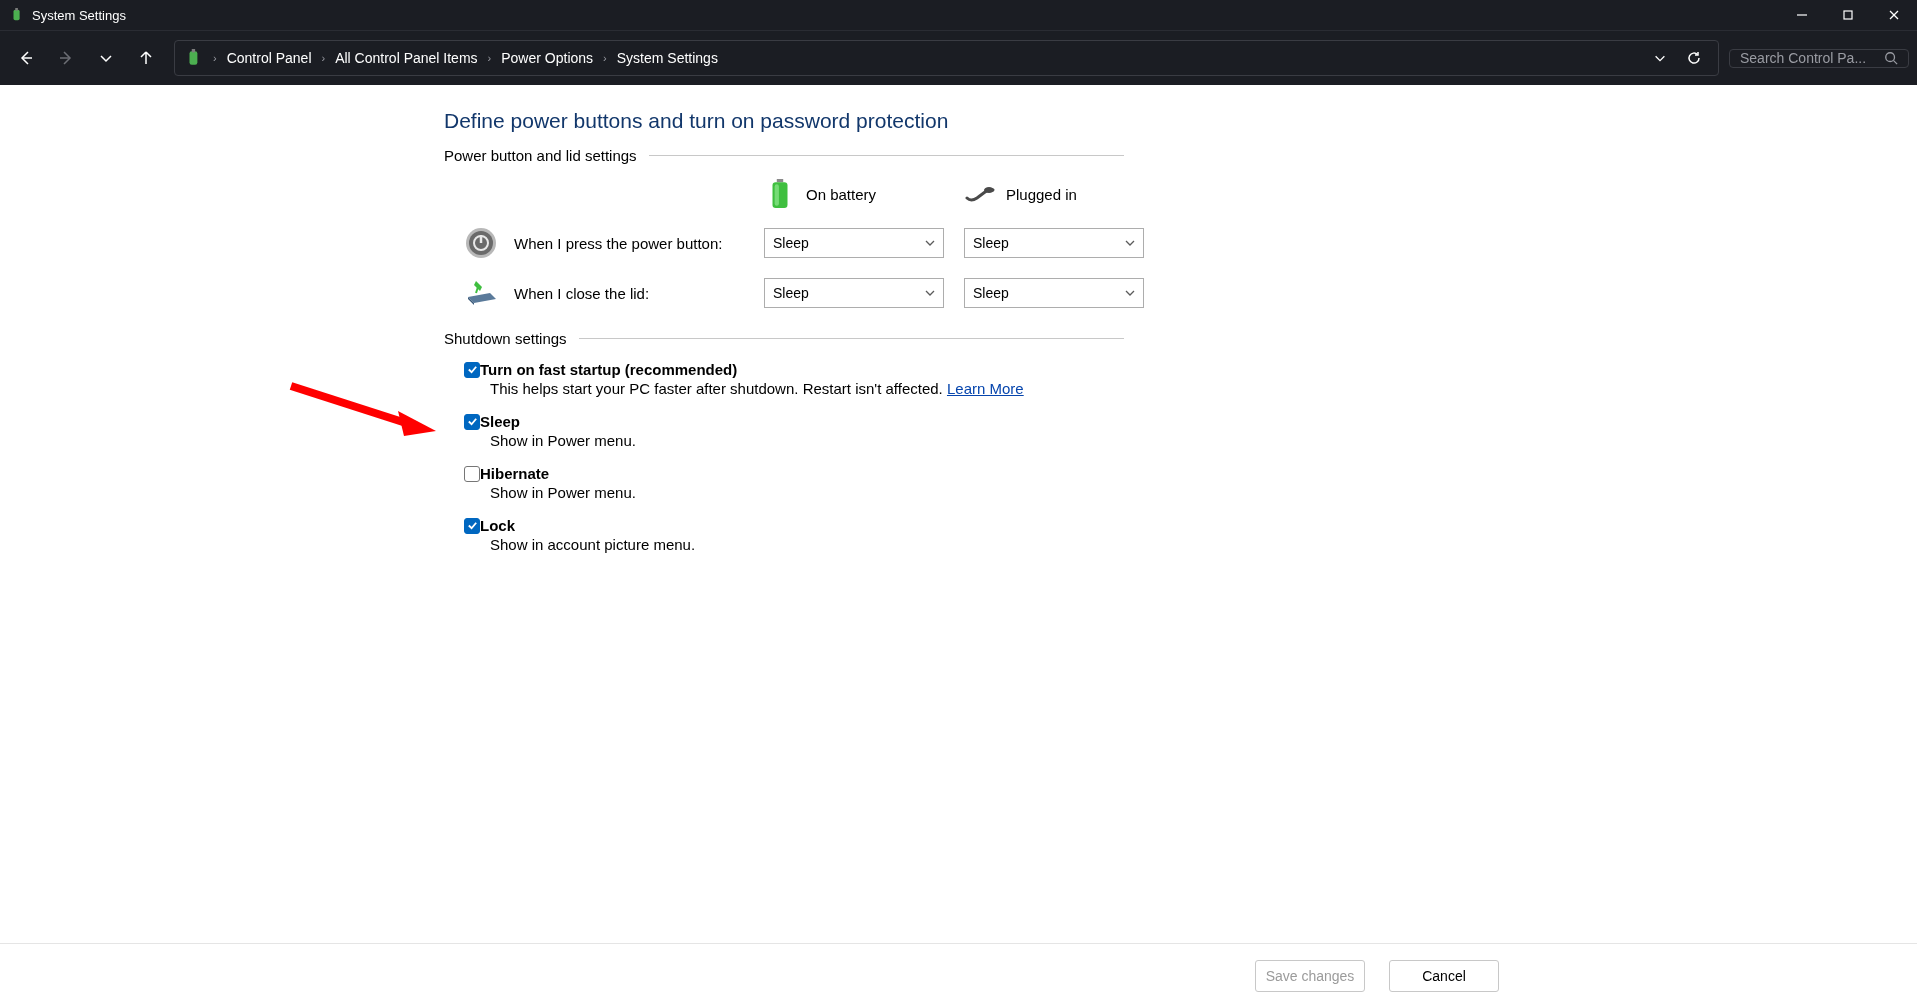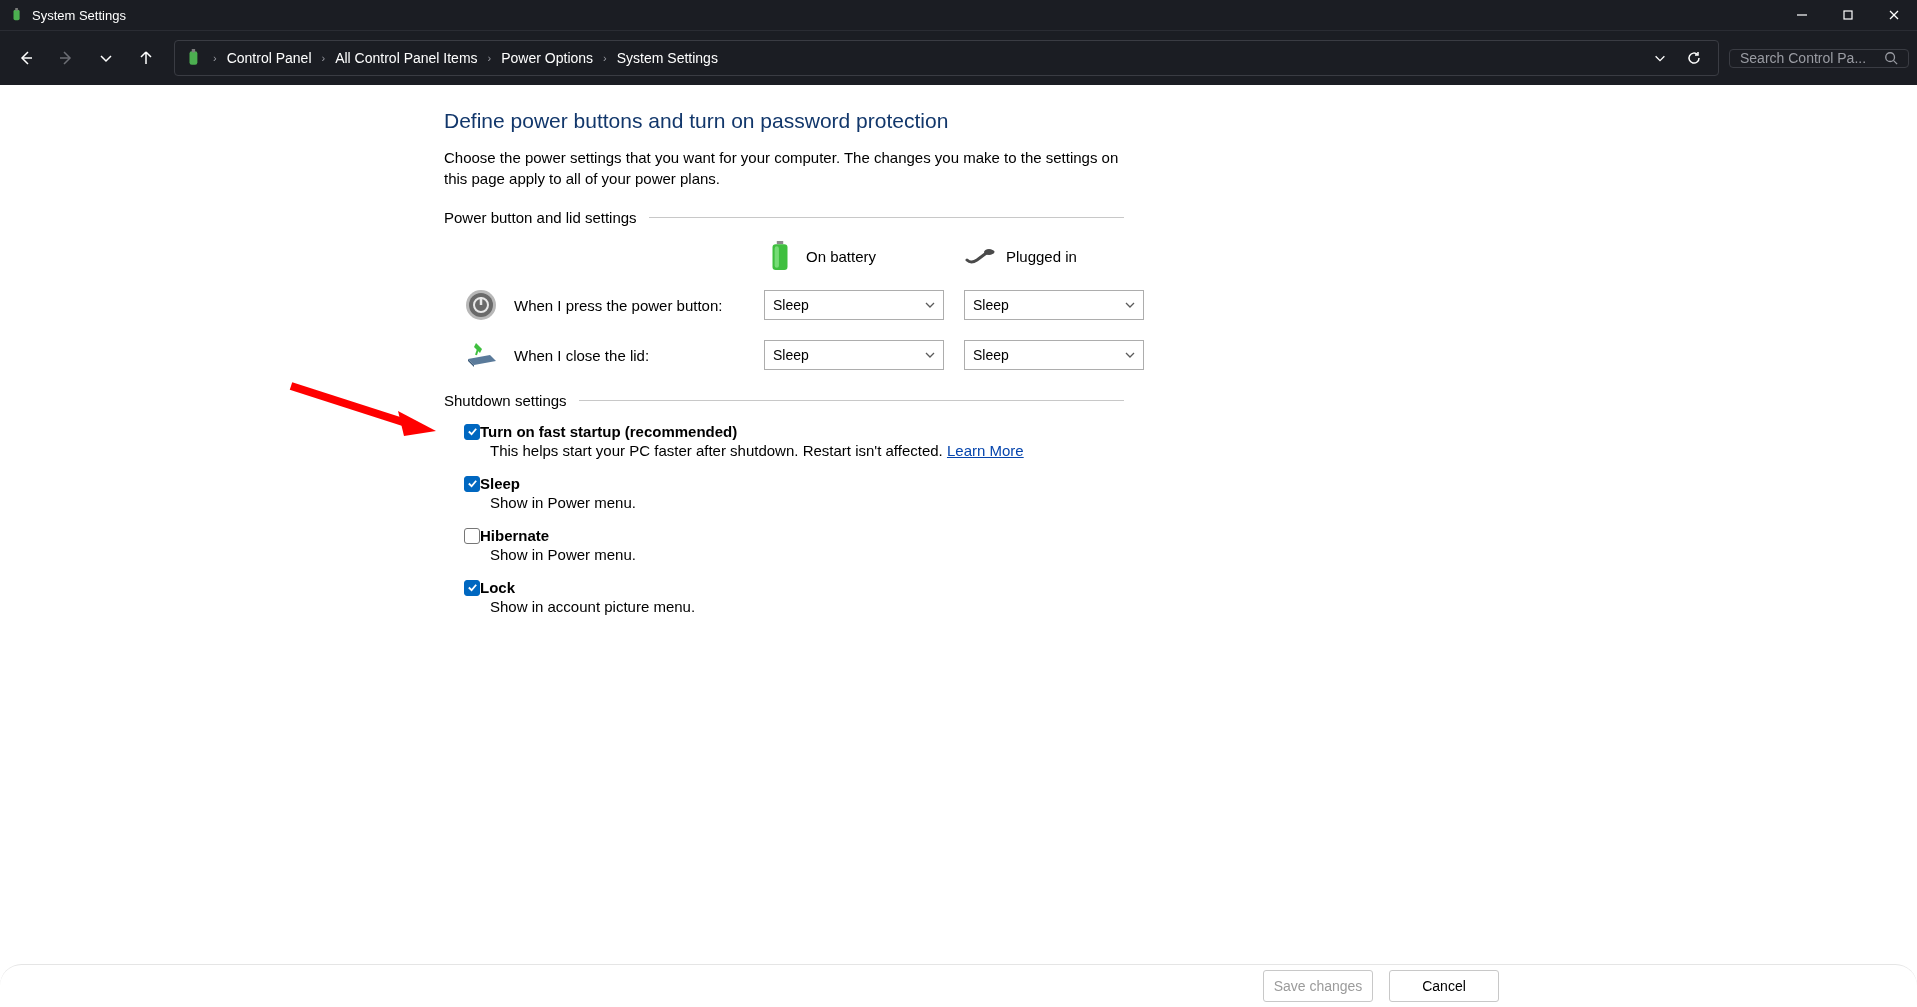--- a/index.html
+++ b/index.html
@@ -54,21 +54,21 @@
     .chk-row { margin-bottom: 16px; }
     .chk-line { display:flex; align-items:center; }
     .chk { width:16px; height:16px; border-radius:3px; border:1px solid #767676; display:flex; align-items:center; justify-content:center; flex-shrink:0;}
     .chk.checked { background:#0067c0; border-color:#0067c0;}
     .chk.checked svg { width:11px; height:11px; color:#fff;}
     .chk-label { font-size:15px; font-weight:600; color:#000;}
     .chk-desc { font-size:15px; color:#000; margin-left:26px; margin-top:2px;}
     .learn-link { color:#0645ad; text-decoration:underline;}
 
     
-    .footer { position:absolute; bottom:0; left:0; right:0; height:43px; border-top:1px solid #e5e5e5; display:flex; align-items:center; justify-content:flex-end; padding-right:418px; gap:16px;border-radius:26px;}
+    .footer { position:absolute; bottom:0; left:0; right:0; height:64px; border-top:1px solid #e5e5e5; display:flex; align-items:center; justify-content:flex-end; padding-right:418px; gap:24px;}
     .btn { min-width:110px; height:32px; border:1px solid #c8c8c8; background:#ffffff; border-radius:3px; display:flex; align-items:center; justify-content:center; font-size:14px; color:#000;}
     .btn.disabled { color:#9b9b9b; }
 
     
     .arrow-annotation { position:absolute; left:286px; top:296px; pointer-events:none;}
 
     a { cursor: default; }
   </style>
 </head>
 <body>
@@ -159,21 +159,20 @@
     <svg viewBox="0 0 16 16">
         <circle cx="7" cy="7" r="5" fill="none" stroke="currentColor" stroke-width="1.5"></circle>
         <line x1="11" y1="11" x2="15" y2="15" stroke="currentColor" stroke-width="1.5"></line>
       </svg>
   </div>
 </div>
 
 <div class="content">
   <div class="page">
     <h1 class="page-title">Define power buttons and turn on password protection</h1>
-    <p class="page-desc">Choose the power settings that you want for your computer. The changes you make to the settings on this page apply to all of your power plans.</p>
 
     <div class="section-header">
       <span class="label">Power button and lid settings</span>
       <span class="rule"></span>
     </div>
 
     <div class="pb-grid">
       <div></div>
       <div class="col-header">
         <span class="hdr-icon">

